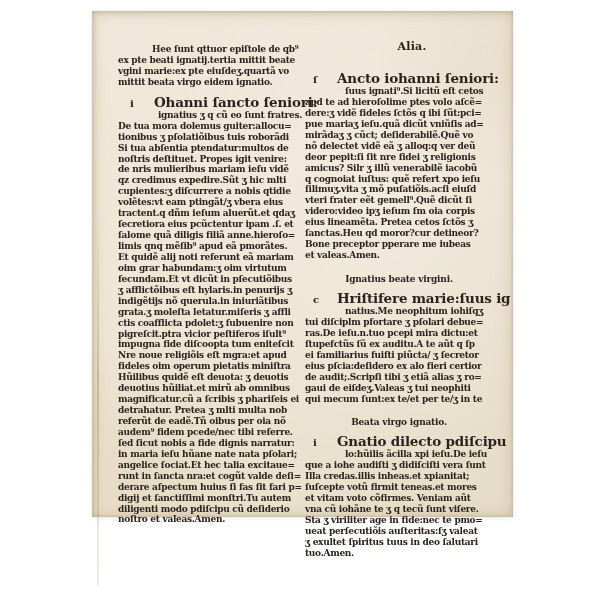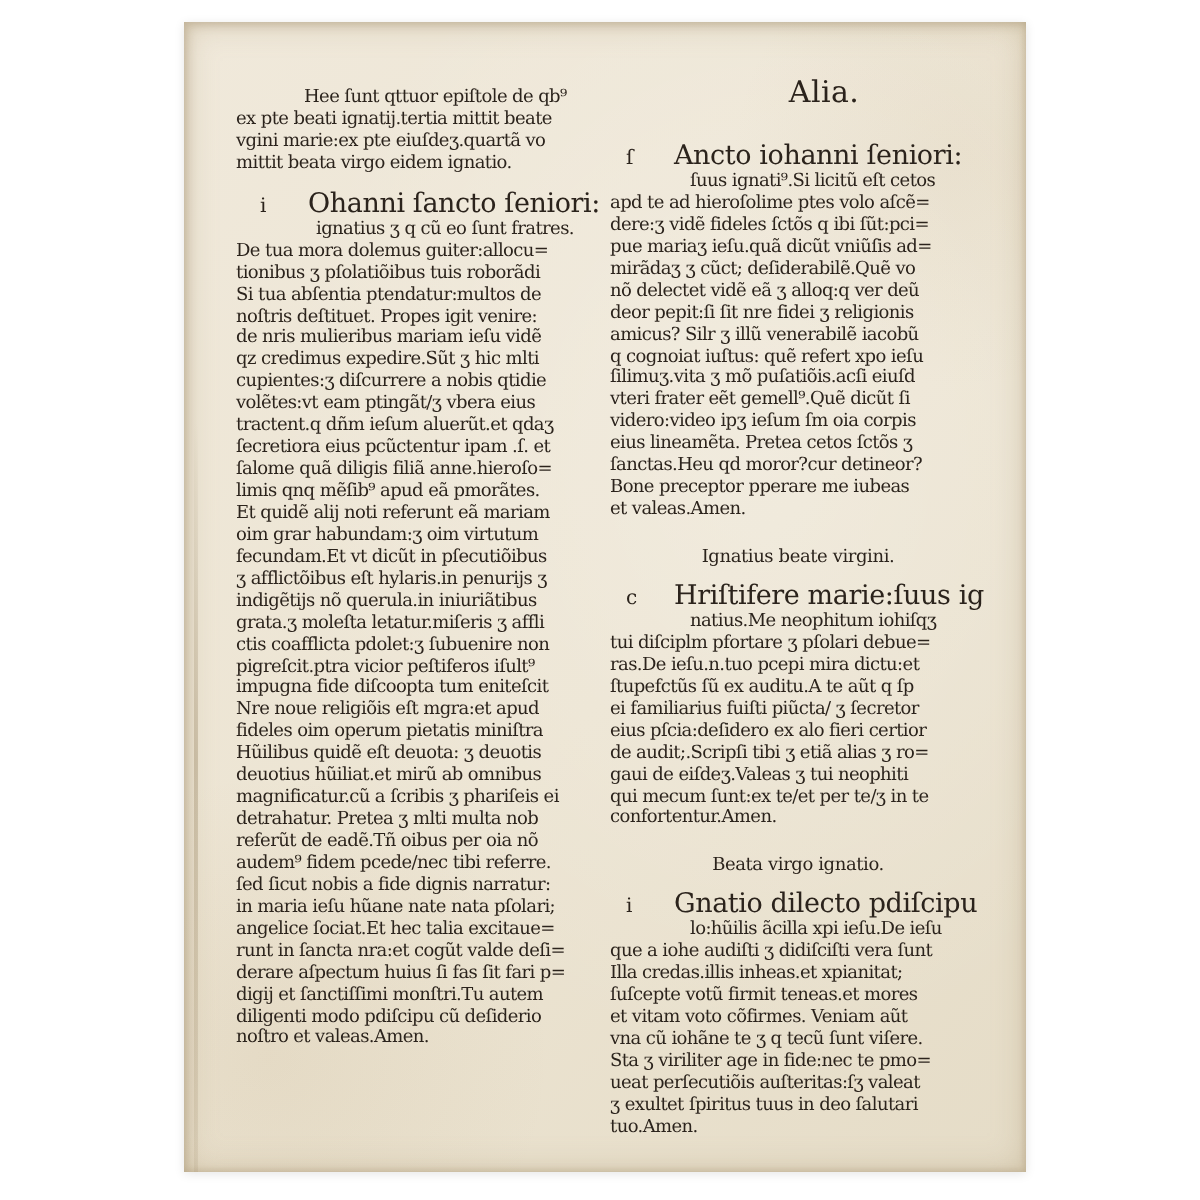--- a/index.html
+++ b/index.html
@@ -1,32 +1,32 @@
 <!DOCTYPE html>
 <html><head>
 <meta charset="utf-8">
 <style>
   html,body{margin:0;padding:0;}
   body{width:600px;height:600px;background:#ffffff;overflow:hidden;}
   .canvas{position:relative;width:600px;height:600px;background:#ffffff;}
   .page{
-    position:absolute;left:92px;top:11px;width:421px;height:575px;
+    position:absolute;left:92px;top:11px;width:421px;height:506px;
     background:
       radial-gradient(ellipse at 68% 38%, rgba(255,255,255,.25), rgba(255,255,255,0) 60%),
       radial-gradient(circle at 10% 90%, rgba(165,135,85,.10), rgba(165,135,85,0) 22%),
       radial-gradient(circle at 92% 12%, rgba(165,135,85,.08), rgba(165,135,85,0) 18%),
       linear-gradient(135deg,#f0e9db 0%, #ece4d2 55%, #e5dcc7 100%);
     box-shadow:
       inset 0 0 16px rgba(168,148,108,.38),
       inset 2px 2px 4px rgba(150,130,95,.30),
       inset -1px -1px 3px rgba(150,130,95,.25),
       0 1px 5px rgba(0,0,0,.10);
     color:#2b231c;
     font-family:"DejaVu Serif", serif;
-    font-weight:400;
+    font-weight:700;
   }
   .crease{
     position:absolute;left:5px;top:200px;width:2px;height:375px;
     background:linear-gradient(180deg,rgba(140,118,82,0) 0%,rgba(140,118,82,.32) 45%,rgba(140,118,82,.12) 100%);
   }
   .col{position:absolute;width:188px;}
   .col-left{left:26px;top:33px;}
   .col-right{left:213px;top:30px;}
   .line{
     font-size:9px;line-height:10.95px;height:10.95px;
@@ -40,21 +40,21 @@
     letter-spacing:-0.2px;margin-top:5px;white-space:nowrap;
   }
   .col-left .heading{margin-top:6px;}
   .guide{flex:none;width:24px;padding-left:8px;font-size:10px;}
   .col-left .guide{padding-left:12px;}
   .caption{
     font-size:9px;line-height:11px;height:11px;
     text-align:center;margin-top:13px;letter-spacing:-0.2px;white-space:nowrap;
   }
   .running-head{
-    font-size:15px;line-height:11px;height:11px;
+    font-size:11px;line-height:11px;height:11px;
     text-align:center;padding-left:26px;margin-bottom:18px;
     letter-spacing:0.2px;
   }
 </style>
 </head>
 <body>
 
 <div class="canvas">
   <div class="page">
     <div class="crease"></div>
@@ -135,21 +135,20 @@
         </div>
         <div class="line salutation">natius.Me neophitum iohiſqʒ</div>
         <div class="line">tui diſciplm pfortare ʒ pſolari debue=</div>
         <div class="line">ras.De ieſu.n.tuo pcepi mira dictu:et</div>
         <div class="line">ſtupefctũs ſũ ex auditu.A te aũt q ſp</div>
         <div class="line">ei familiarius fuiſti piũcta/ ʒ ſecretor</div>
         <div class="line">eius pſcia:deſidero ex alo fieri certior</div>
         <div class="line">de audit;.Scripſi tibi ʒ etiã alias ʒ ro=</div>
         <div class="line">gaui de eiſdeʒ.Valeas ʒ tui neophiti</div>
         <div class="line">qui mecum ſunt:ex te/et per te/ʒ in te</div>
-        <div class="line">confortentur.Amen.</div>
         <div class="caption">Beata virgo ignatio.</div>
         <div class="heading">
           <span class="guide">i</span>
           <span class="incipit">Gnatio dilecto pdiſcipu</span>
         </div>
         <div class="line salutation">lo:hũilis ãcilla xpi ieſu.De ieſu</div>
         <div class="line">que a iohe audiſti ʒ didiſciſti vera ſunt</div>
         <div class="line">Illa credas.illis inheas.et xpianitat;</div>
         <div class="line">ſuſcepte votũ firmit teneas.et mores</div>
         <div class="line">et vitam voto cõfirmes. Veniam aũt</div>

